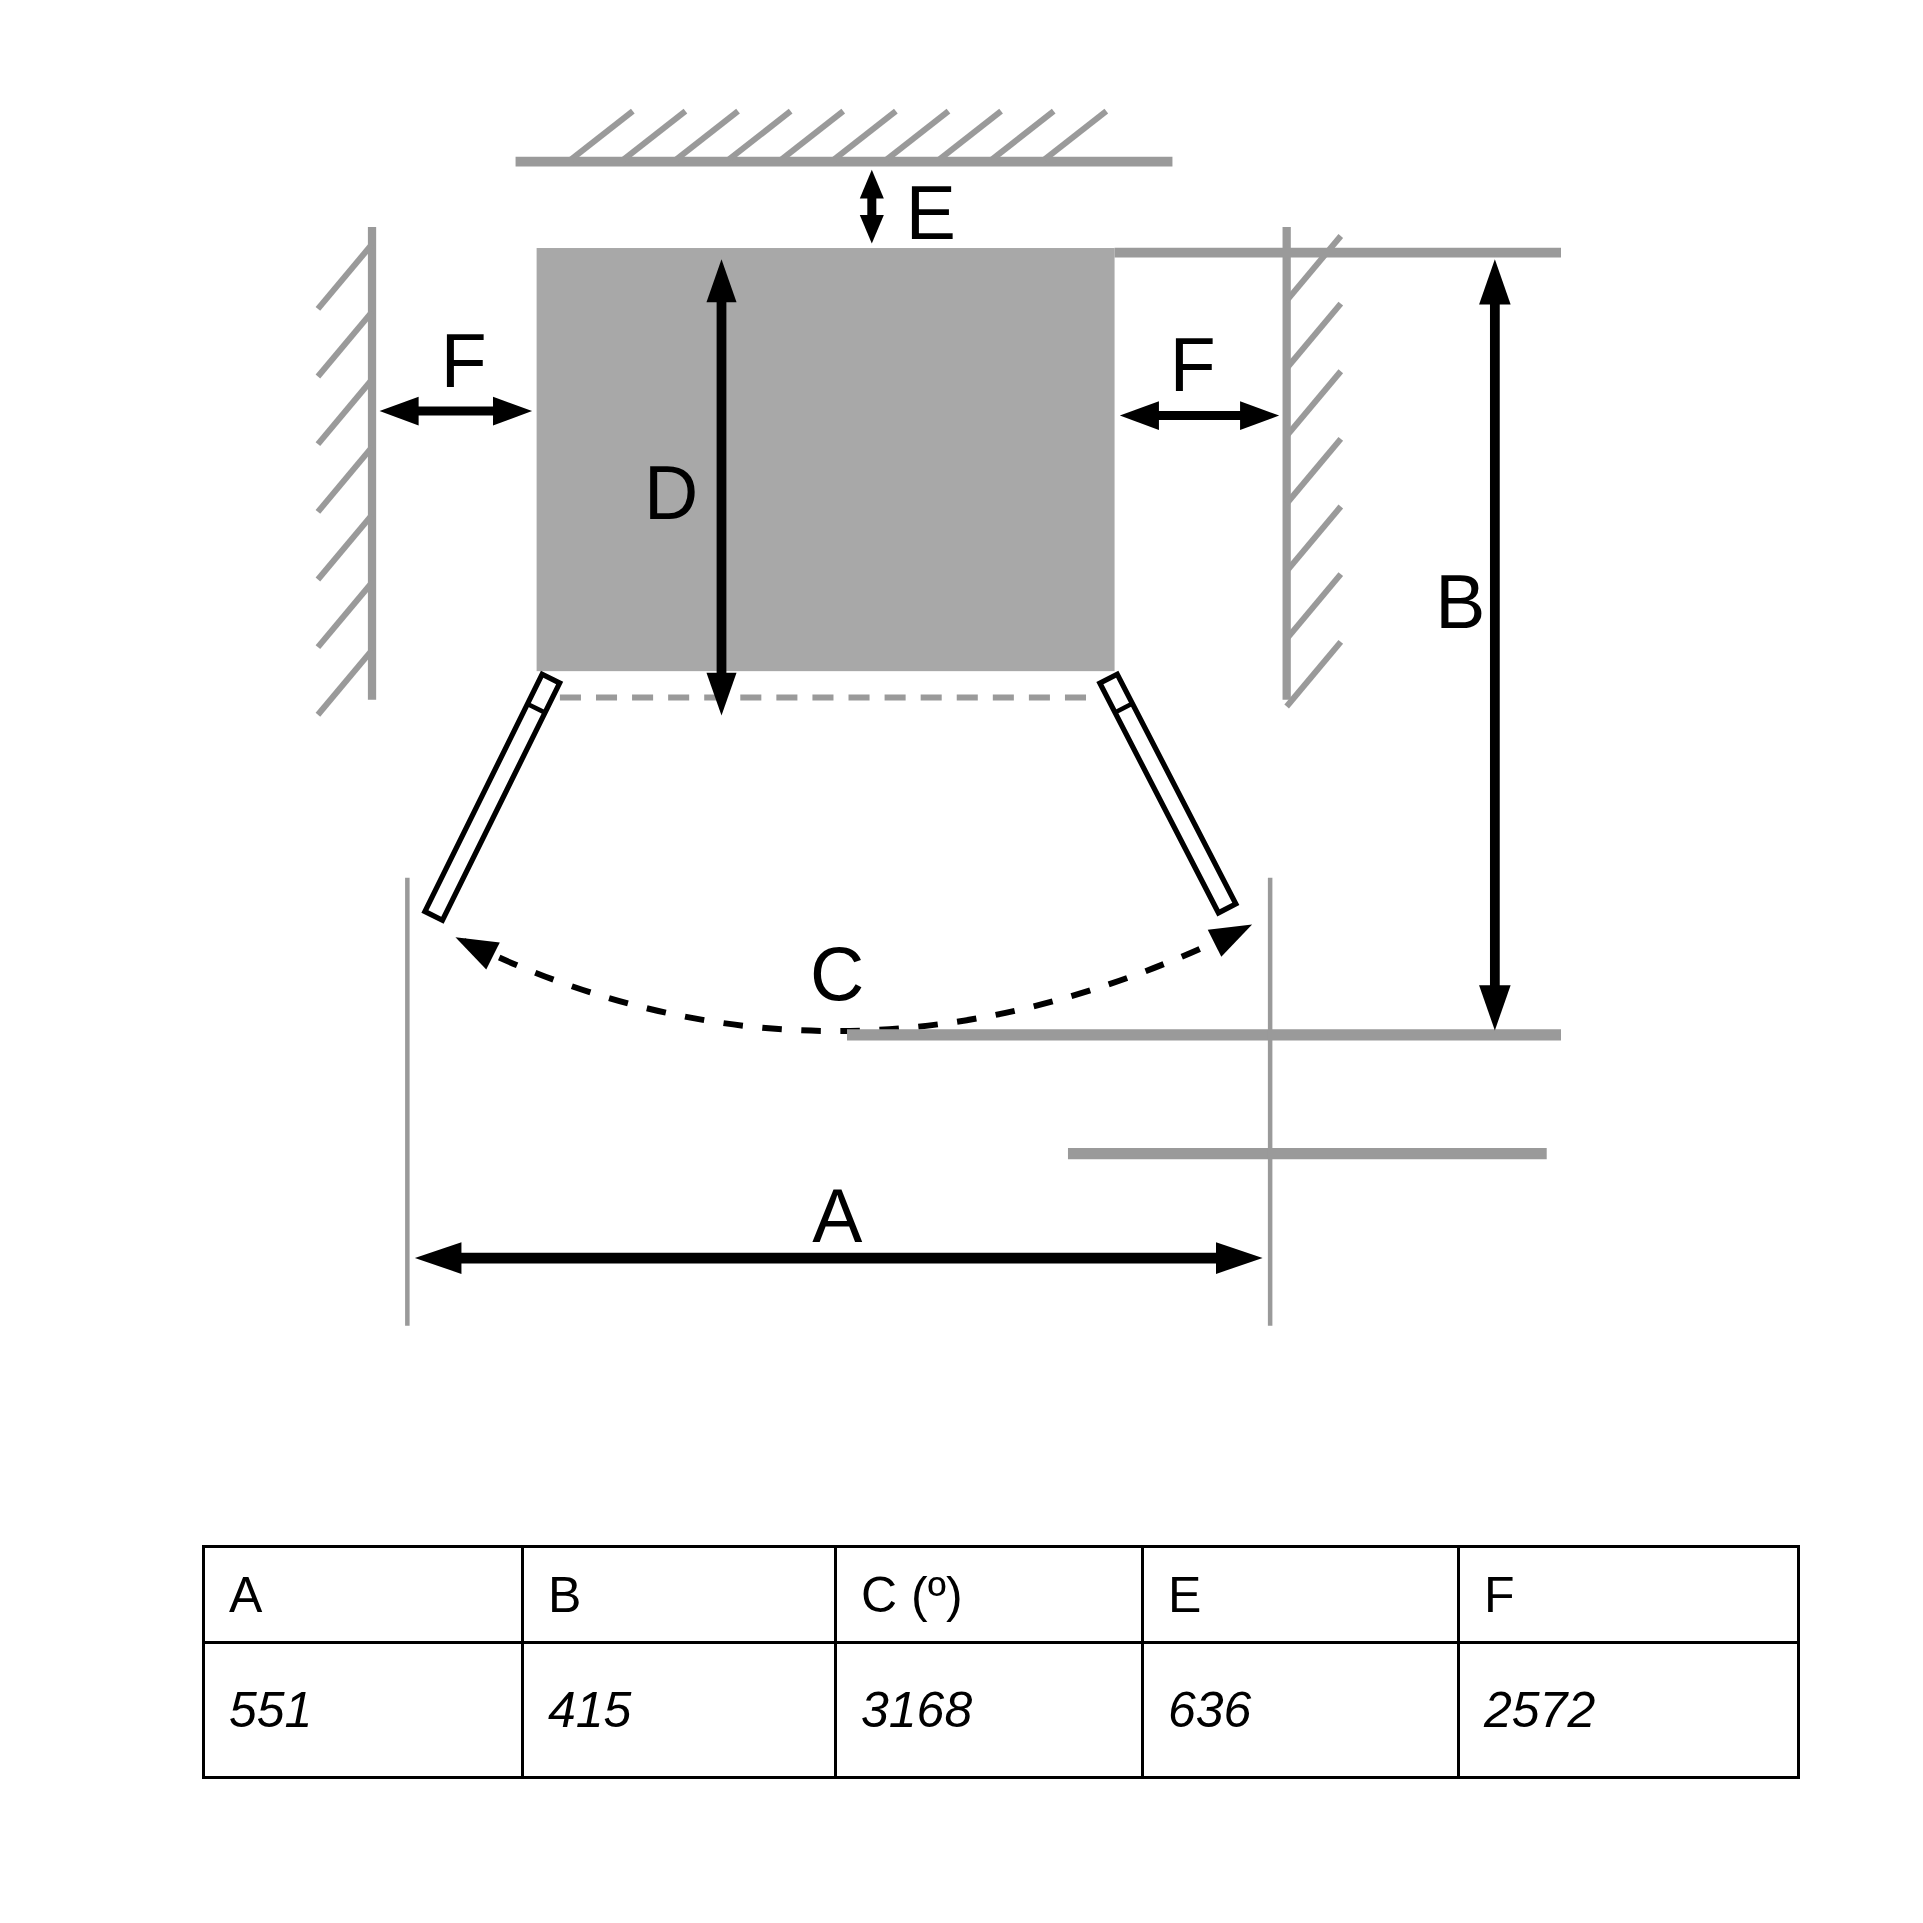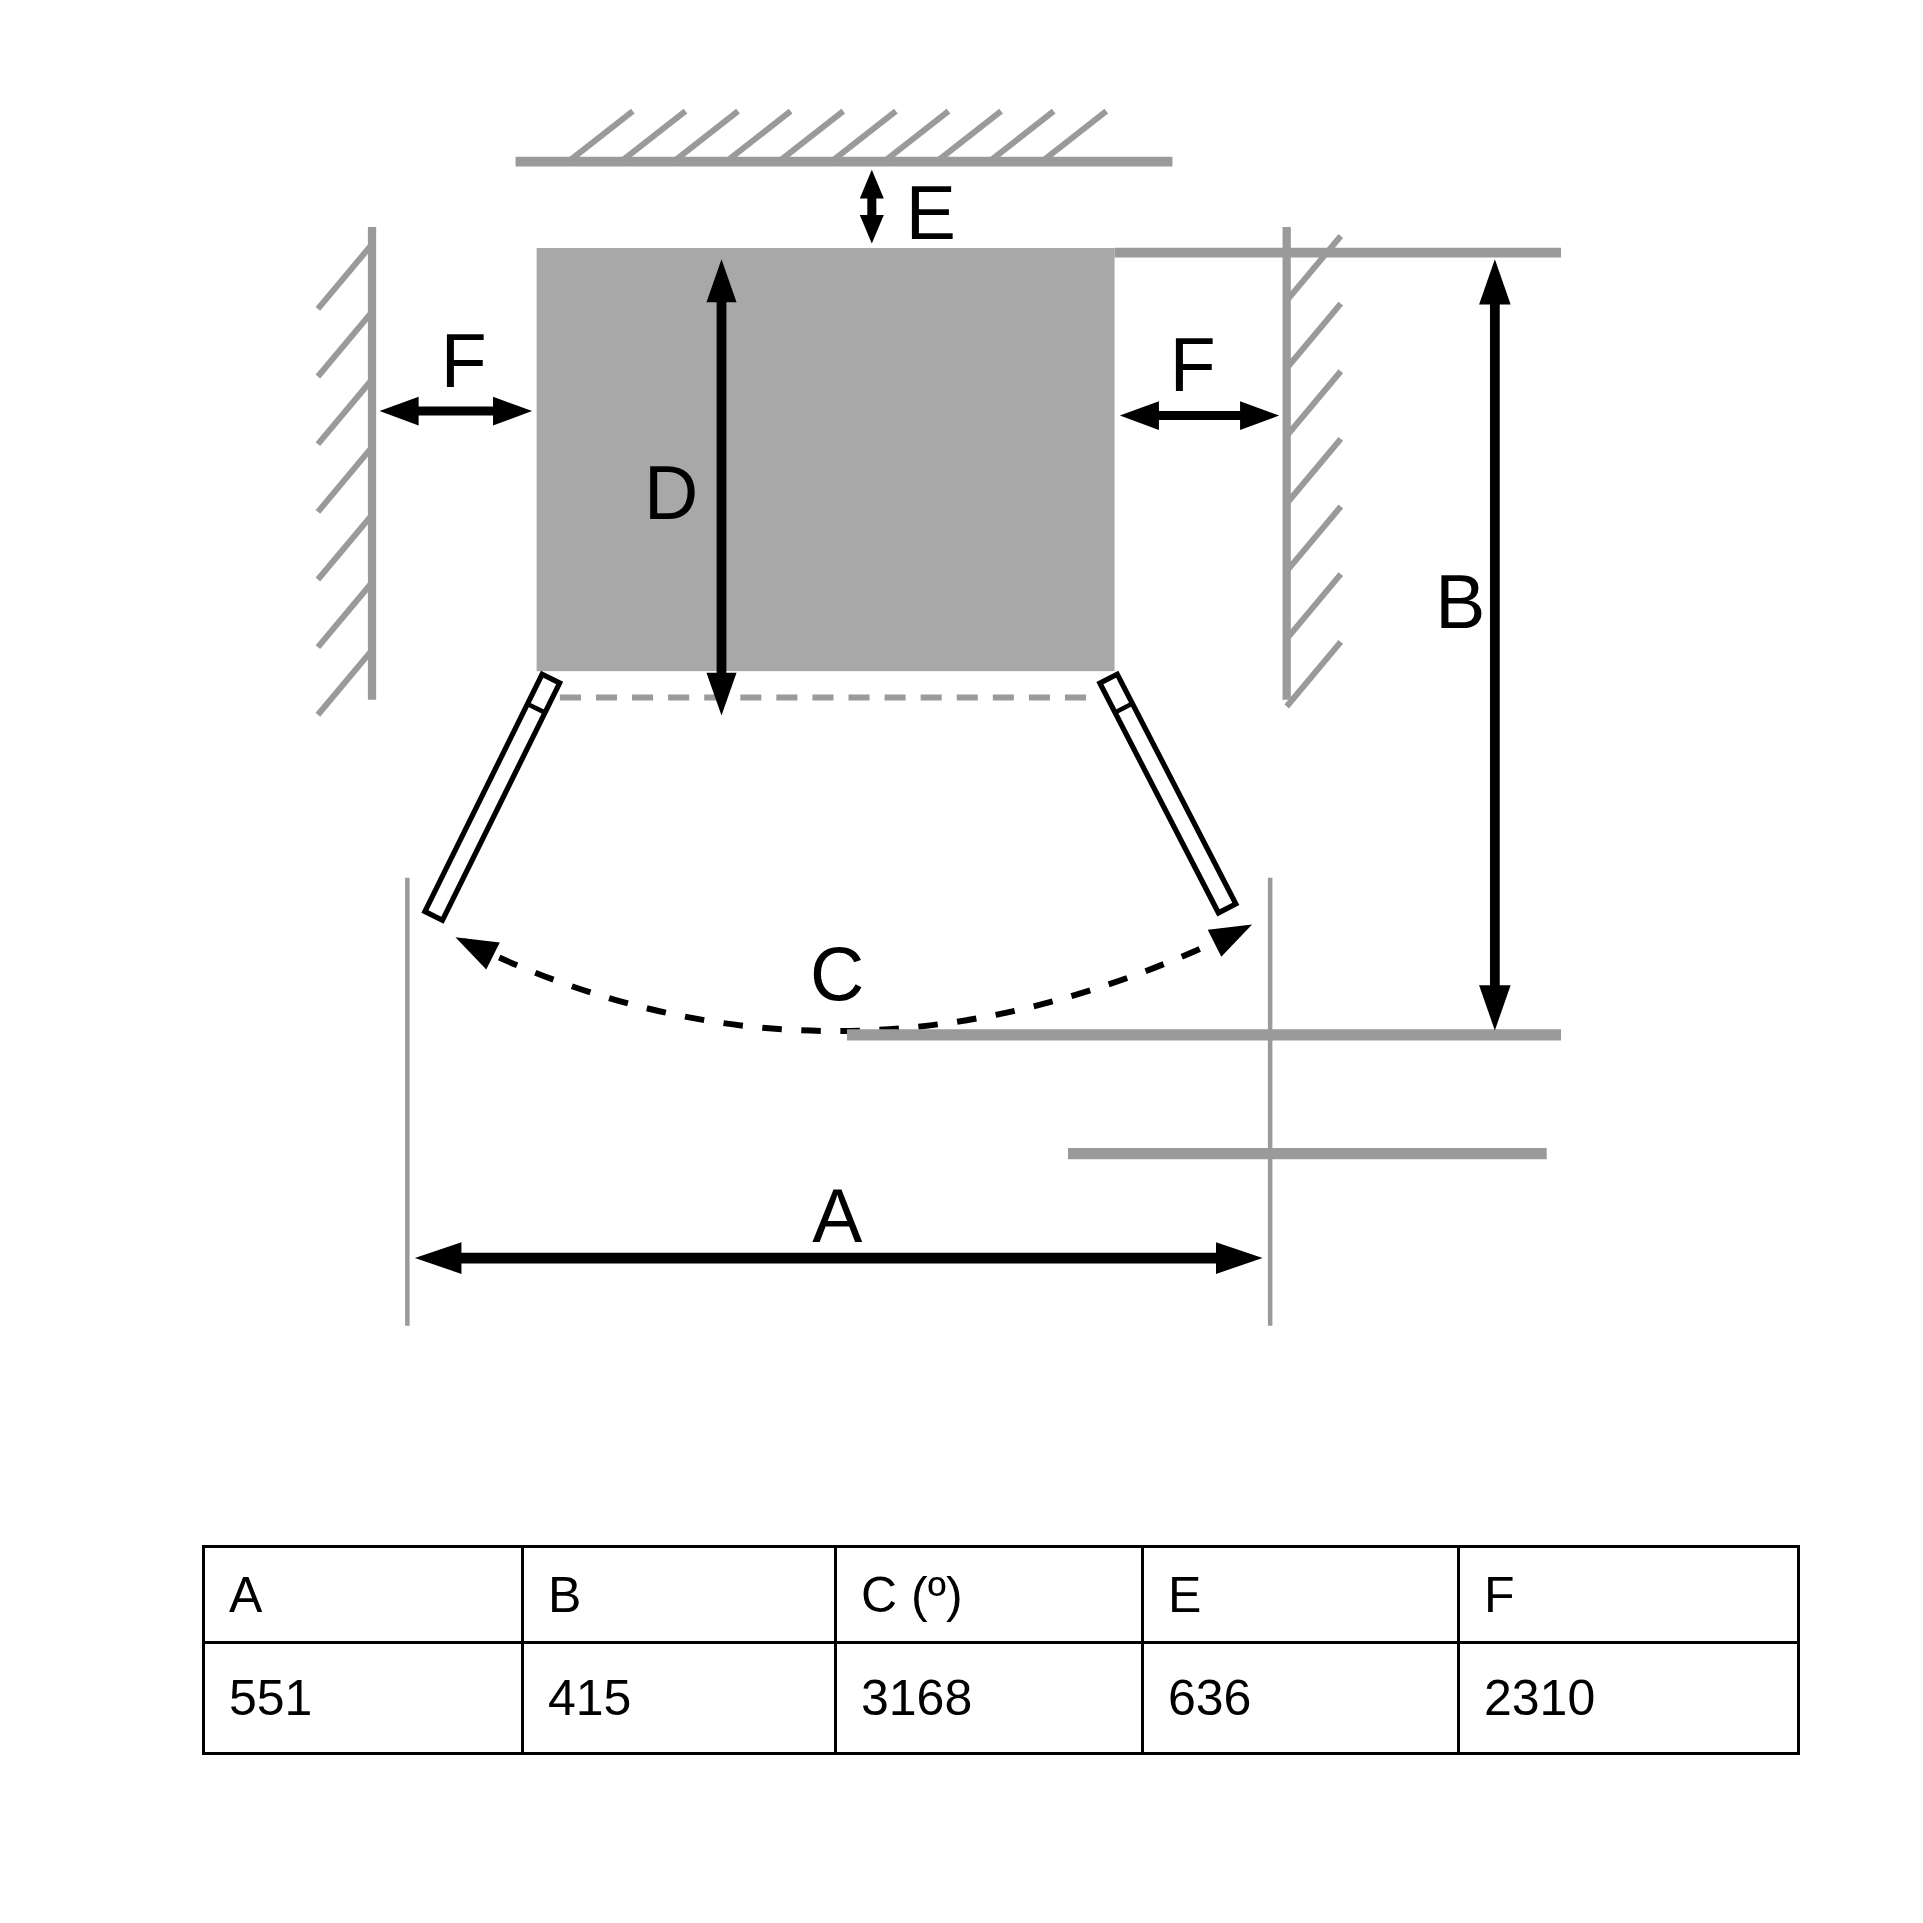--- a/index.html
+++ b/index.html
@@ -8,21 +8,21 @@
   svg.diagram { position:absolute; left:0; top:0; display:block; }
   .dim-label { font-family:"Liberation Sans", sans-serif; font-size:100px; font-weight:500; fill:#000000; }
   .wall { stroke:#9a9a9a; fill:none; }
   .dim  { stroke:#000000; fill:none; }
   .head { fill:#000000; stroke:none; }
   .table-wrap { position:absolute; left:202px; top:1545px; }
   table.dims { border-collapse:collapse; table-layout:fixed; background:#ffffff; }
   .dims th, .dims td { border:3.8px solid #000000; text-align:left; padding-left:24px;
                        font-weight:normal; font-size:50px; color:#000000; vertical-align:middle; }
   .dims th { height:96px; }
-  .dims td { height:111px; }
+  .dims td { height:135px;font-style:italic; }
 </style>
 </head>
 <body>
 
 <div class="stage">
 
   <svg class="diagram" width="1924" height="1924" viewBox="0 0 2560 2560" xmlns="http://www.w3.org/2000/svg">
 
     <line class="wall" x1="686" y1="215" x2="1560" y2="215" stroke-width="13"></line>
     <g class="wall" stroke-width="8">
@@ -147,20 +147,20 @@
         <th>B</th>
         <th>C (º)</th>
         <th>E</th>
         <th>F</th>
       </tr>
       <tr>
         <td>551</td>
         <td>415</td>
         <td>3168</td>
         <td>636</td>
-        <td>2310</td>
+        <td>2572</td>
       </tr>
     </tbody>
       </table>
   </div>
 
 </div>
 
 
 </body></html>

